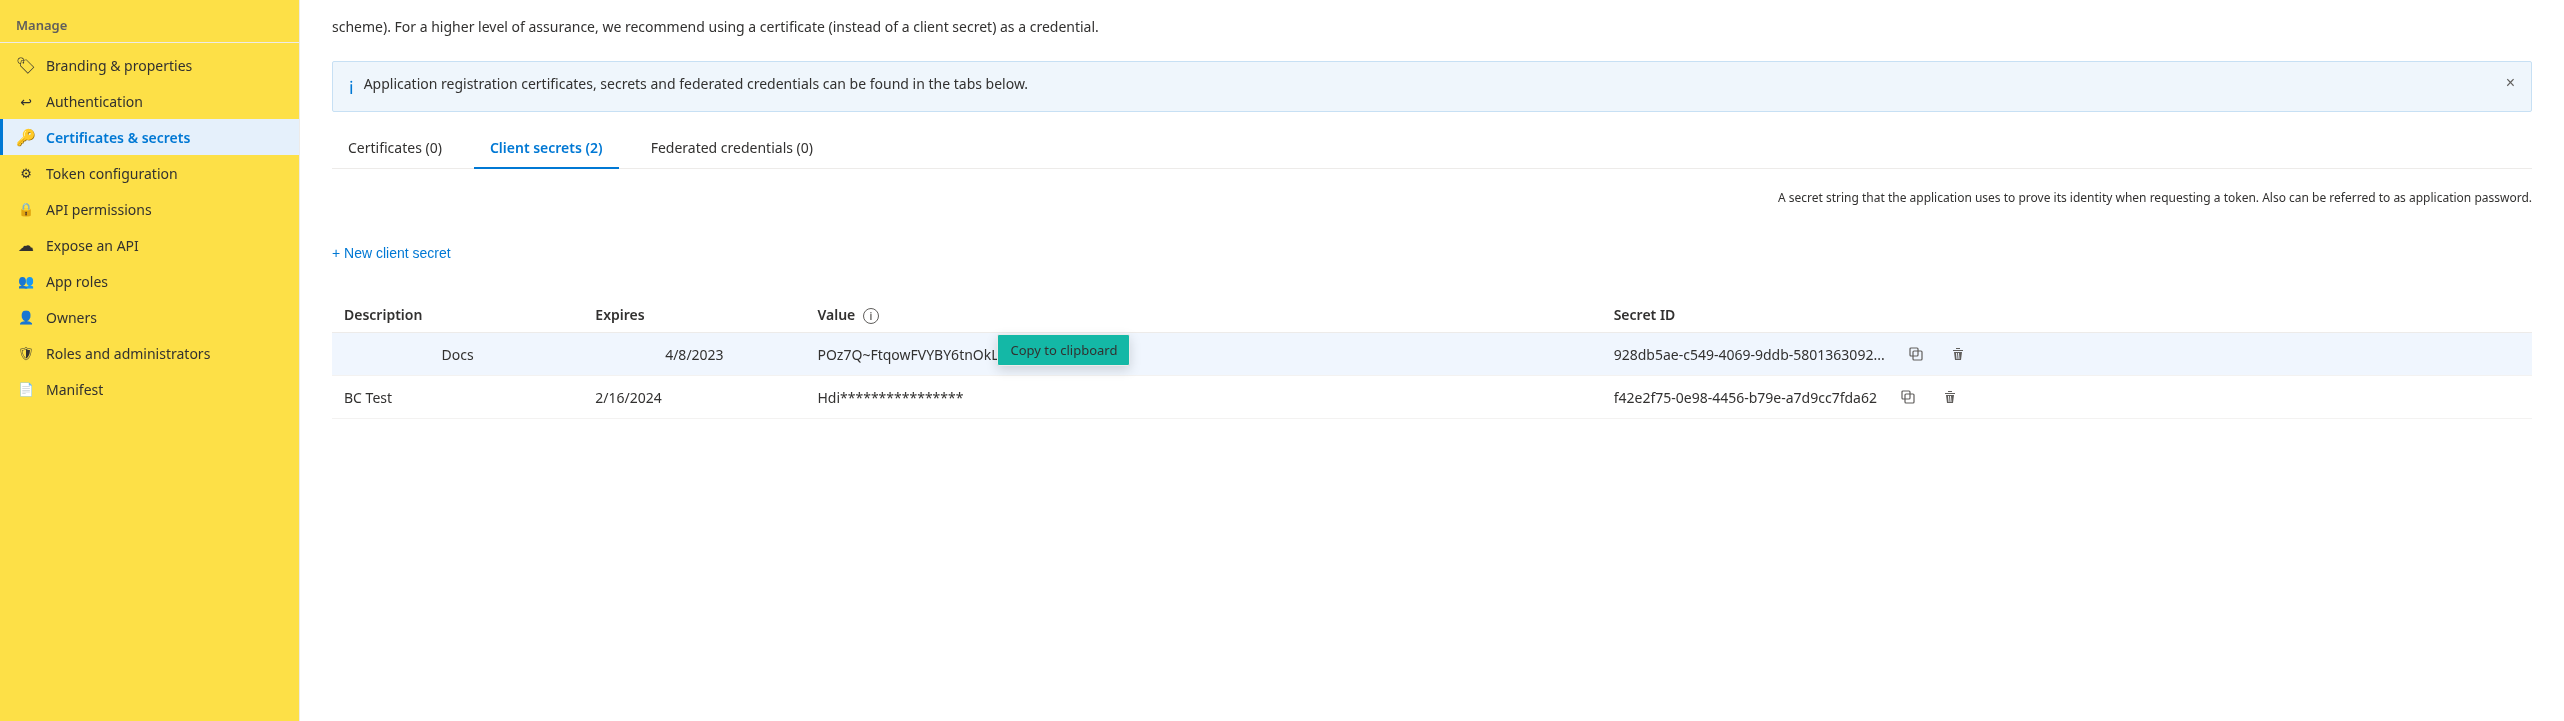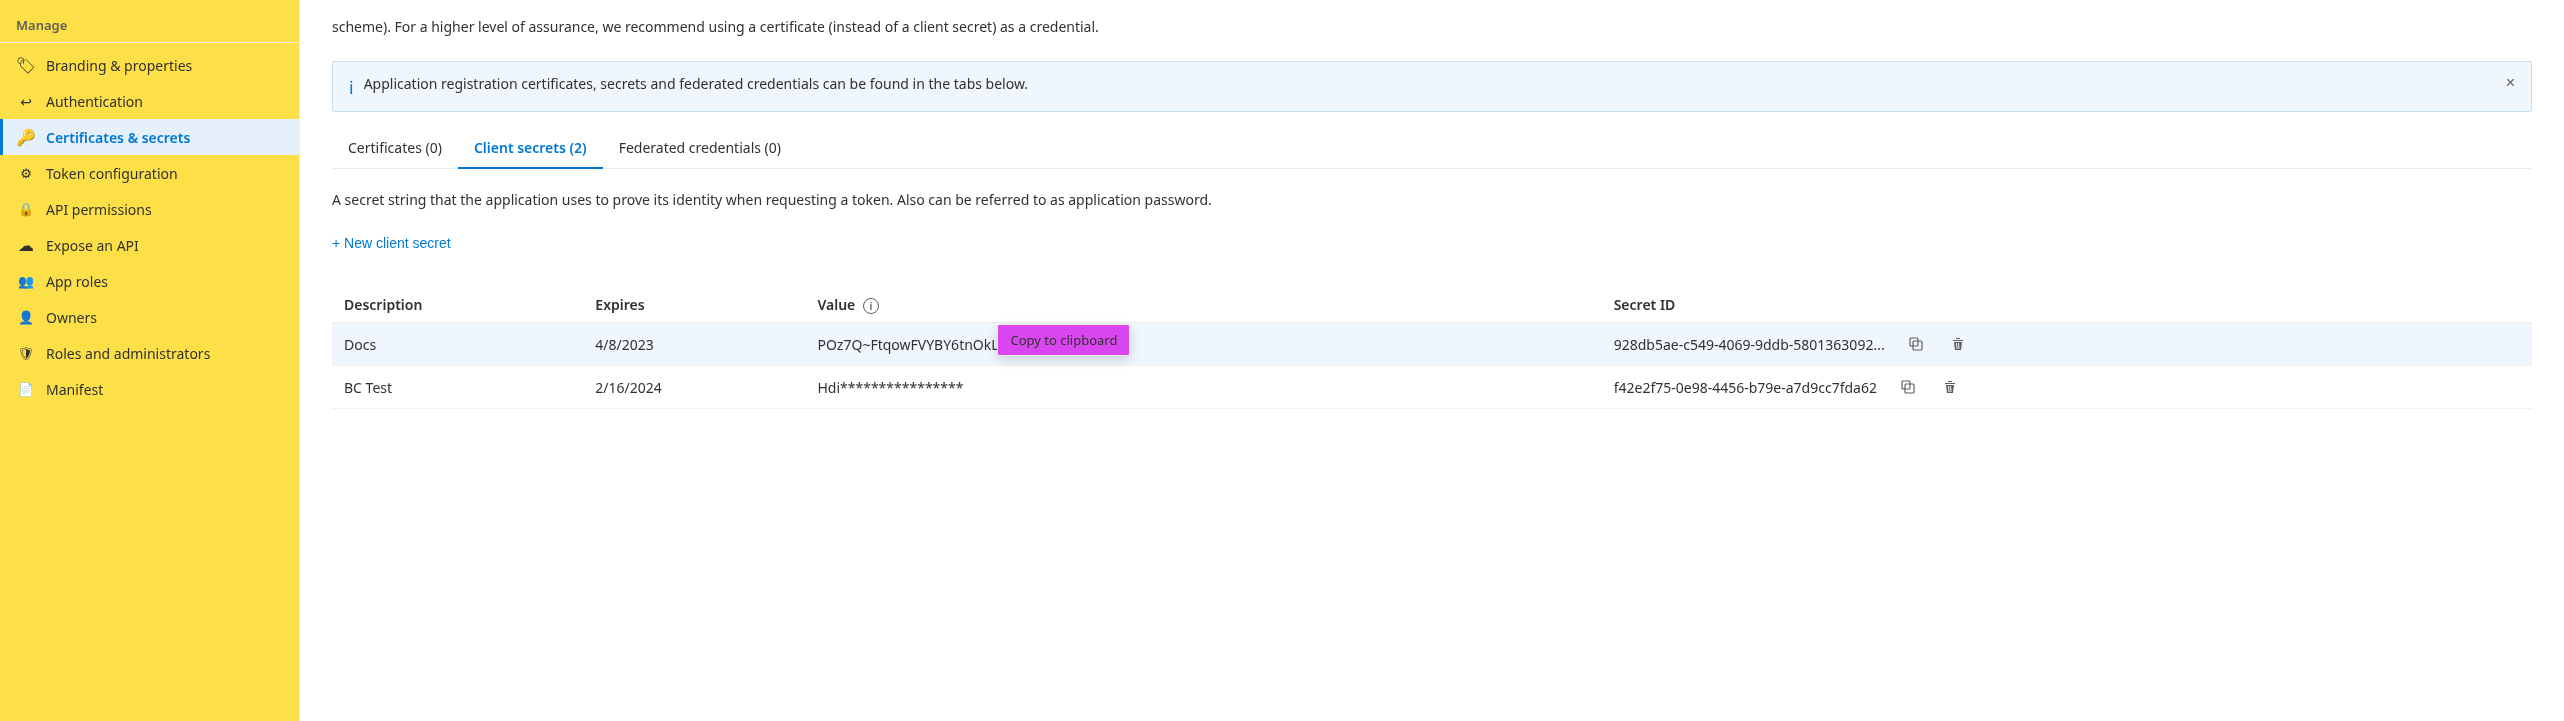--- a/index.html
+++ b/index.html
@@ -111,32 +111,33 @@
       align-items: center;
     }
     .banner-info-icon {
       color: #0078d4;
       font-size: 18px;
       flex-shrink: 0;
       margin-top: 1px;
     }
 
     .intro-text {
-      font-size: 14px;
-      color: #323130;
-      margin-bottom: 19px;
+      font-size: 12px;
+      color: #323130;
+      margin-bottom: 32px;
       line-height: 1.5;
+      text-align: right;
     }
 
     
     .tabs {
       display: flex;
       border-bottom: 1px solid #edebe9;
       margin-bottom: 20px;
-      gap: 0;
+      gap: 16px;
     }
     .tab {
       padding: 10px 16px;
       cursor: pointer;
       font-size: 14px;
       color: #323130;
       border-bottom: 2px solid transparent;
       margin-bottom: -1px;
     }
     .tab.active {
@@ -180,41 +181,42 @@
       color: #323130;
     }
     td {
       padding: 10px 12px;
       font-size: 14px;
       color: #323130;
       border-bottom: 1px solid #f3f2f1;
     }
     tr.highlighted {
       background: #f0f6fe;
+      text-align: center;
     }
 
     .value-cell {
       display: flex;
       align-items: center;
       gap: 6px;
       position: relative;
     }
     .copy-icon-btn {
       background: none;
       border: none;
       cursor: pointer;
       color: #605e5c;
       padding: 2px;
       display: flex;
       align-items: center;
     }
 
     .tooltip-popup {
       position: absolute;
-      background: #d946ef;
+      background: #14b8a6;
       border: 1px solid #edebe9;
       box-shadow: 0 4px 12px rgba(0,0,0,0.15);
       padding: 6px 12px;
       font-size: 13px;
       color: #323130;
       white-space: nowrap;
       z-index: 100;
       top: -10px;
       left: 180px;
       border-radius: 2px;

